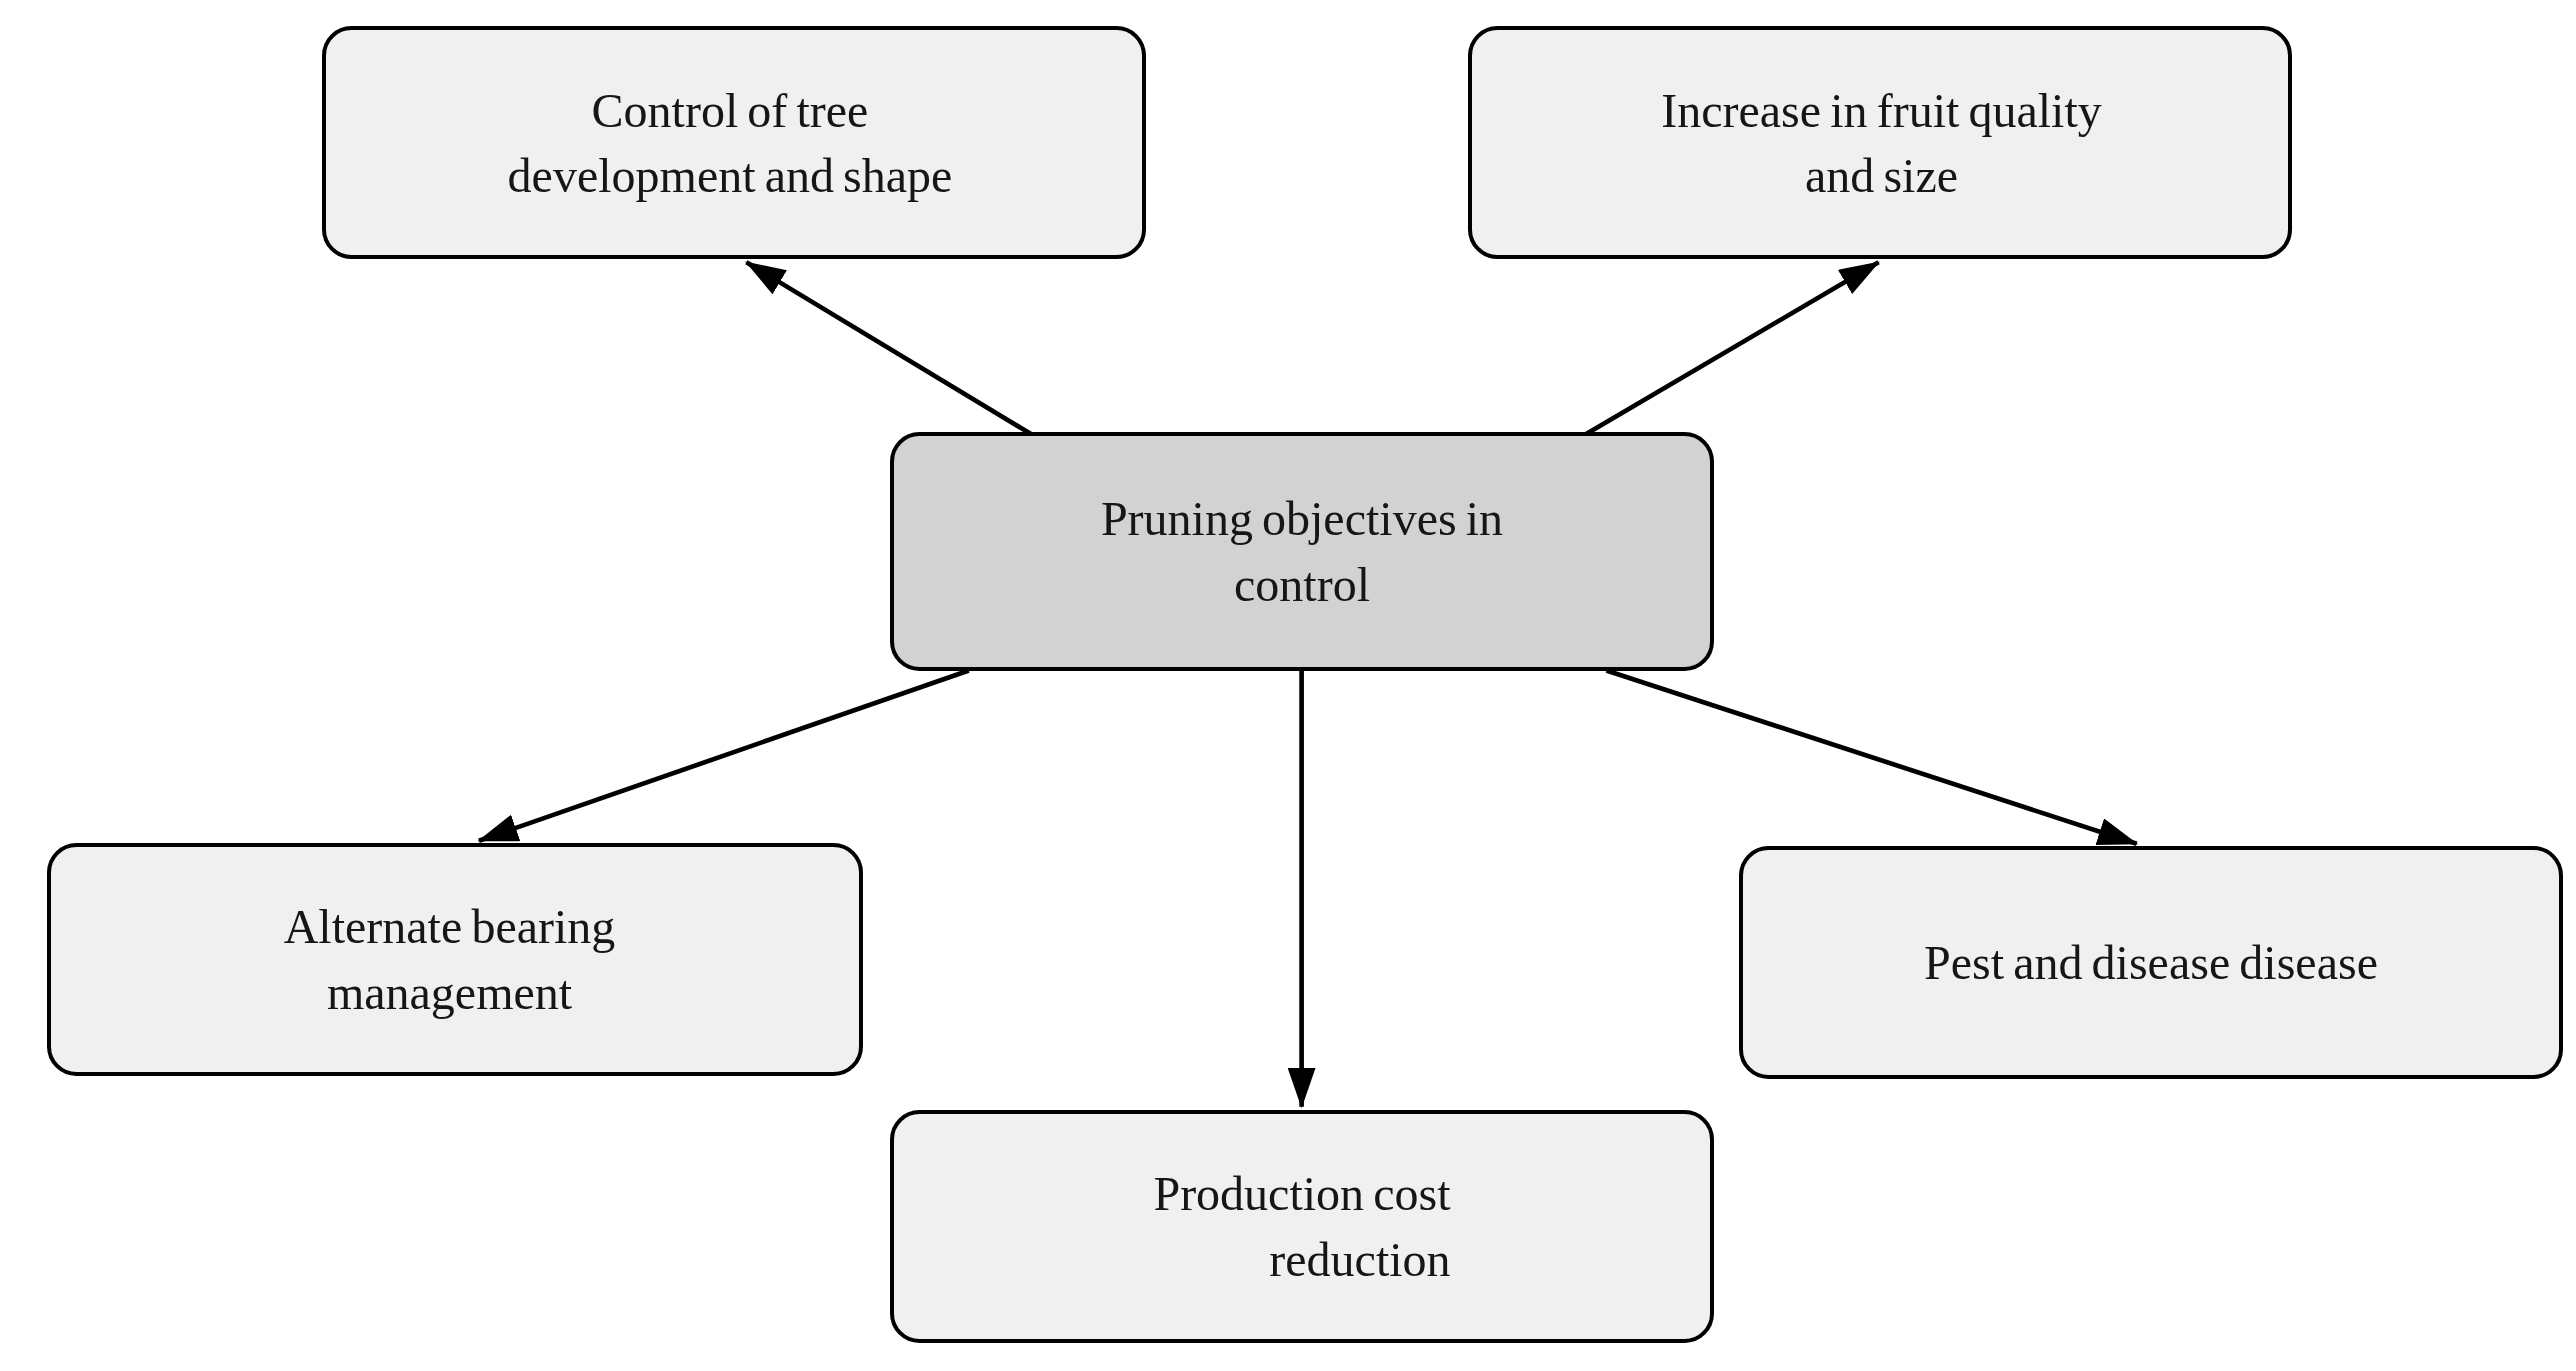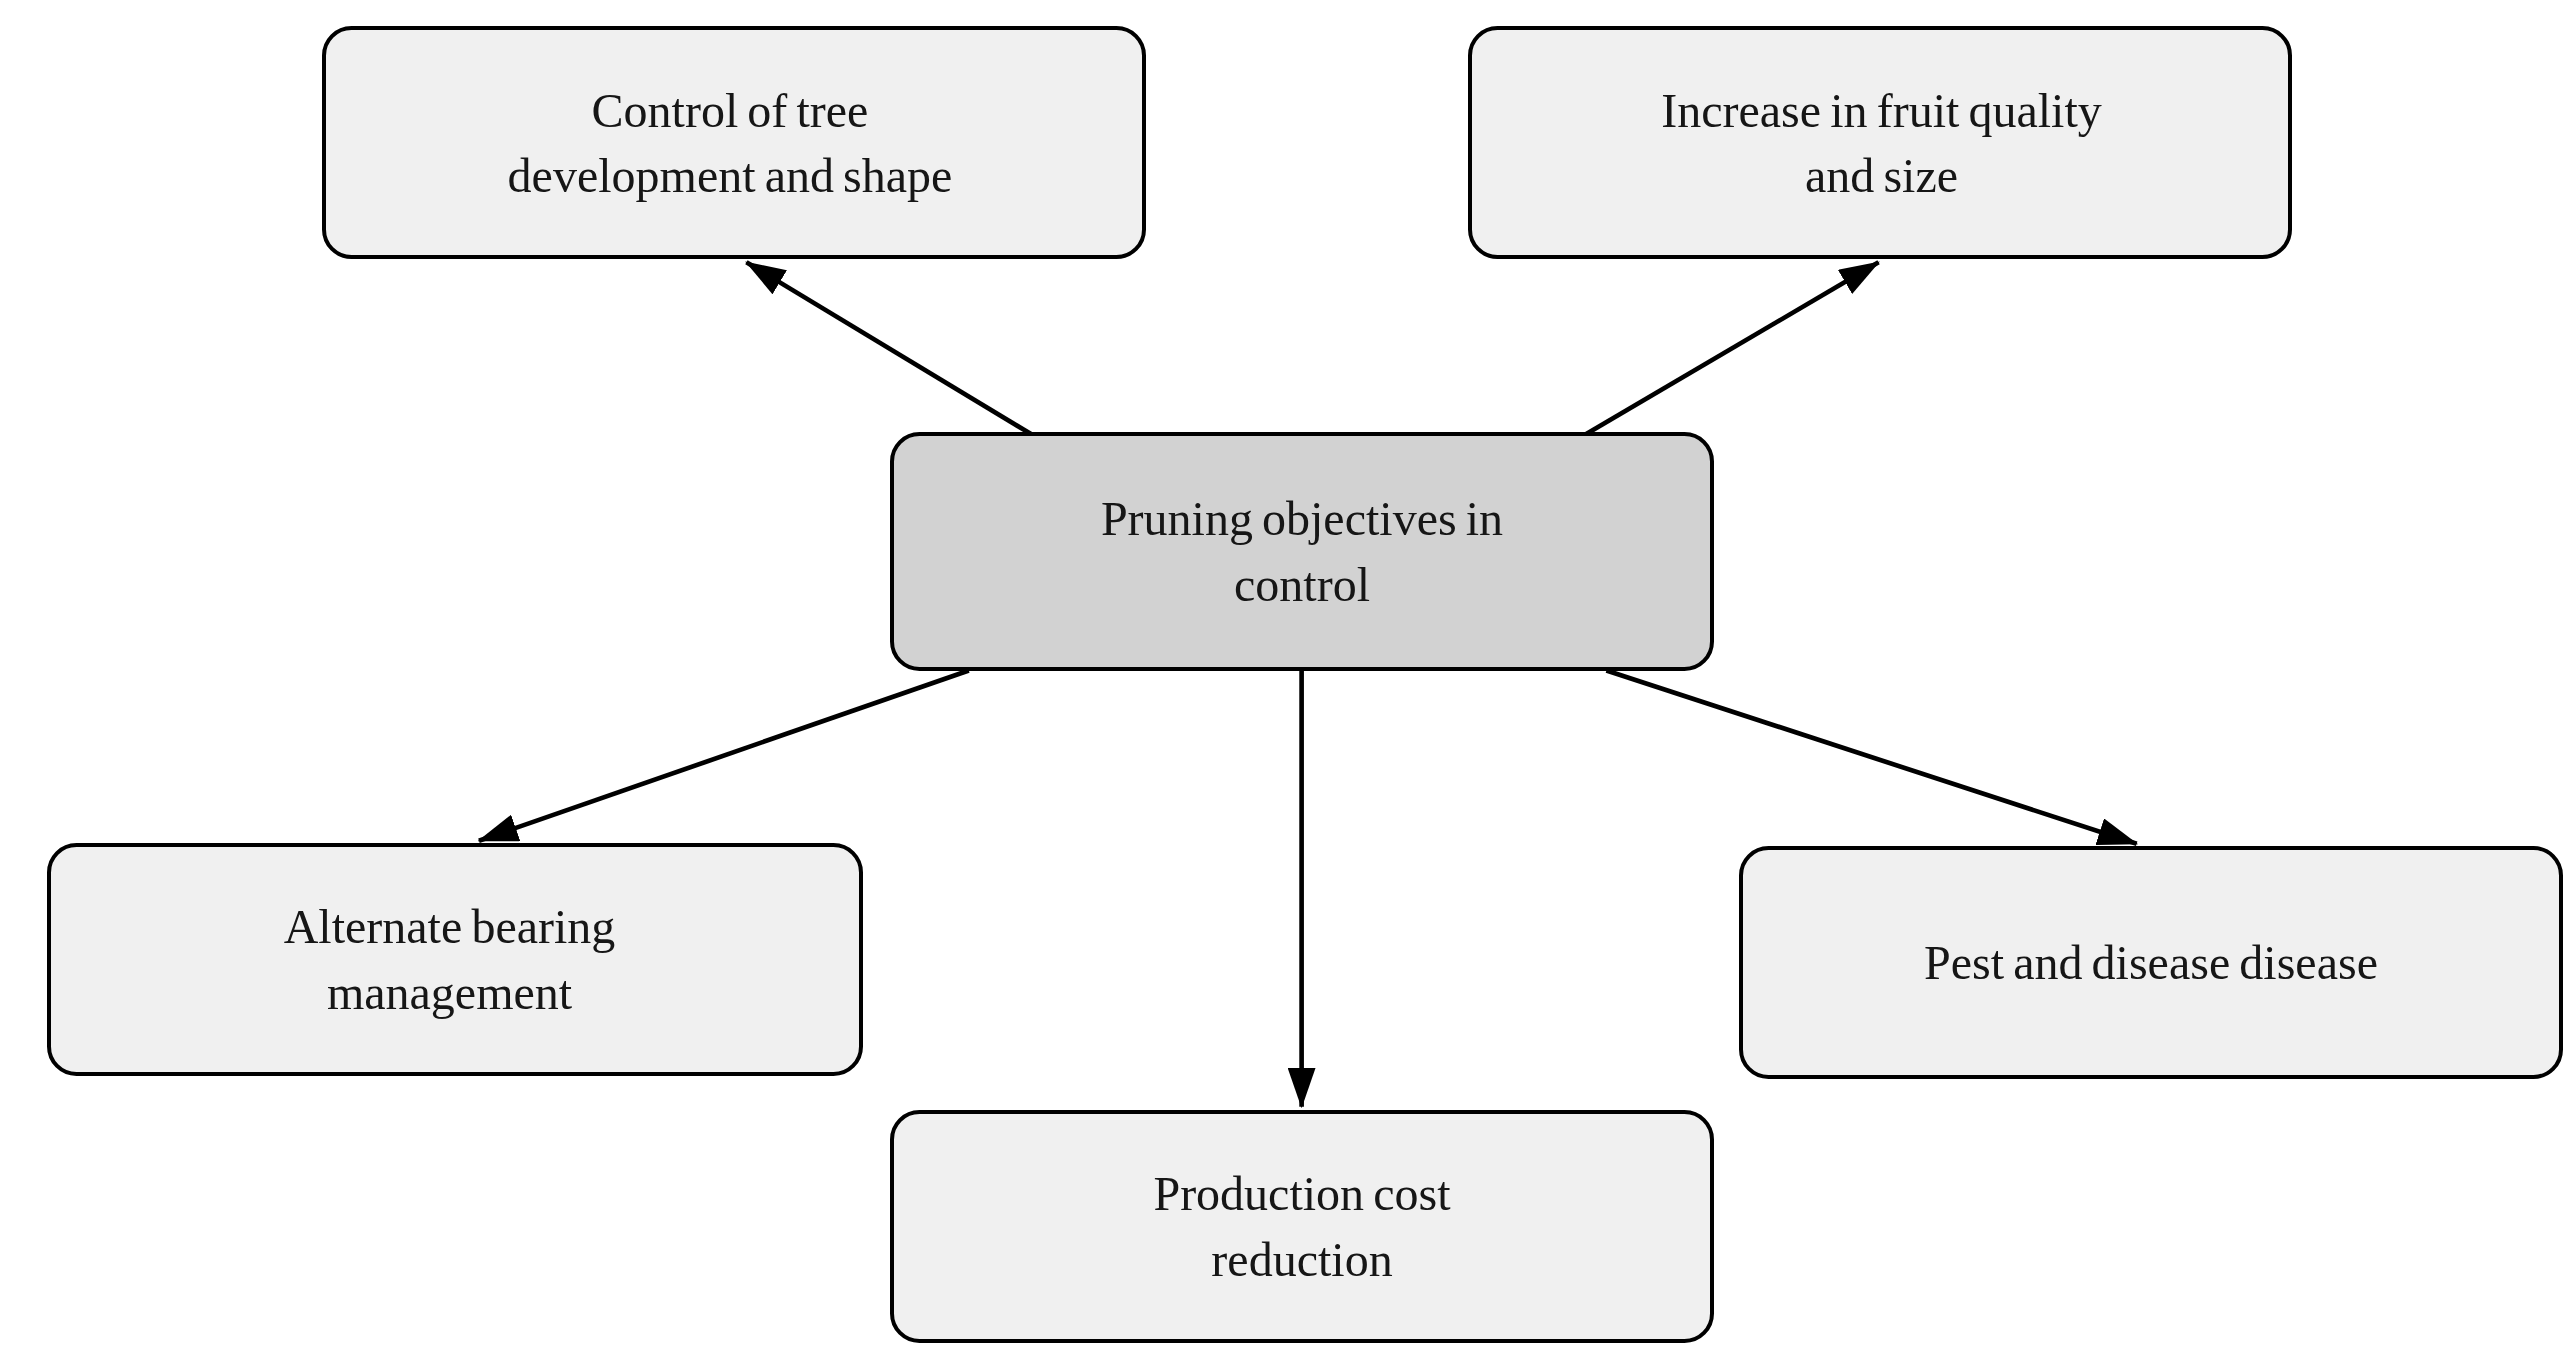--- a/index.html
+++ b/index.html
@@ -43,21 +43,21 @@
     background: var(--center-fill);
   }
   .node-label {
     white-space: pre-line;
   }
   
   .node--top-left      { left: 322px;  top: 26.4px;   width: 824px; height: 233px; padding-left: 15px; }
   .node--top-right     { left: 1468px; top: 26.4px;   width: 824px; height: 233px; padding-left: 26px; }
   .node--center        { left: 890px; top: 432px;  width: 824px; height: 239px; }
   .node--bottom-left   { left: 47px;   top: 843px; width: 816px; height: 233px; padding-left: 12px; }
-  .node--bottom-center { left: 890px; top: 1110px; width: 824px; height: 233px; }
+  .node--bottom-center { left: 890px; top: 1110px; width: 824px; height: 233px; text-align: right; }
   .node--bottom-right  { left: 1739px; top: 846px; width: 824px; height: 233px; }
 
   .arrow-layer {
     position: absolute;
     left: 0; top: 0;
     width: 2576px;
     height: 1372px;
     pointer-events: none;
   }
   .arrow-layer line {

